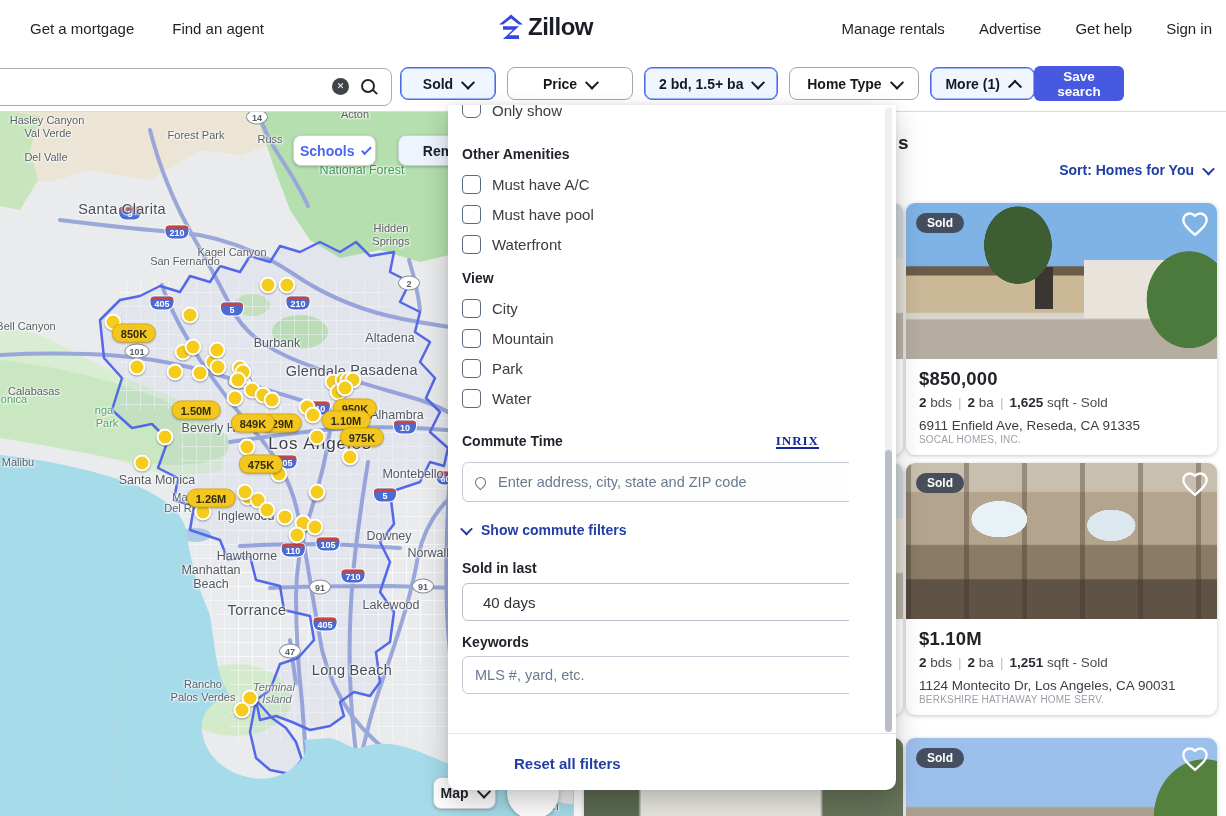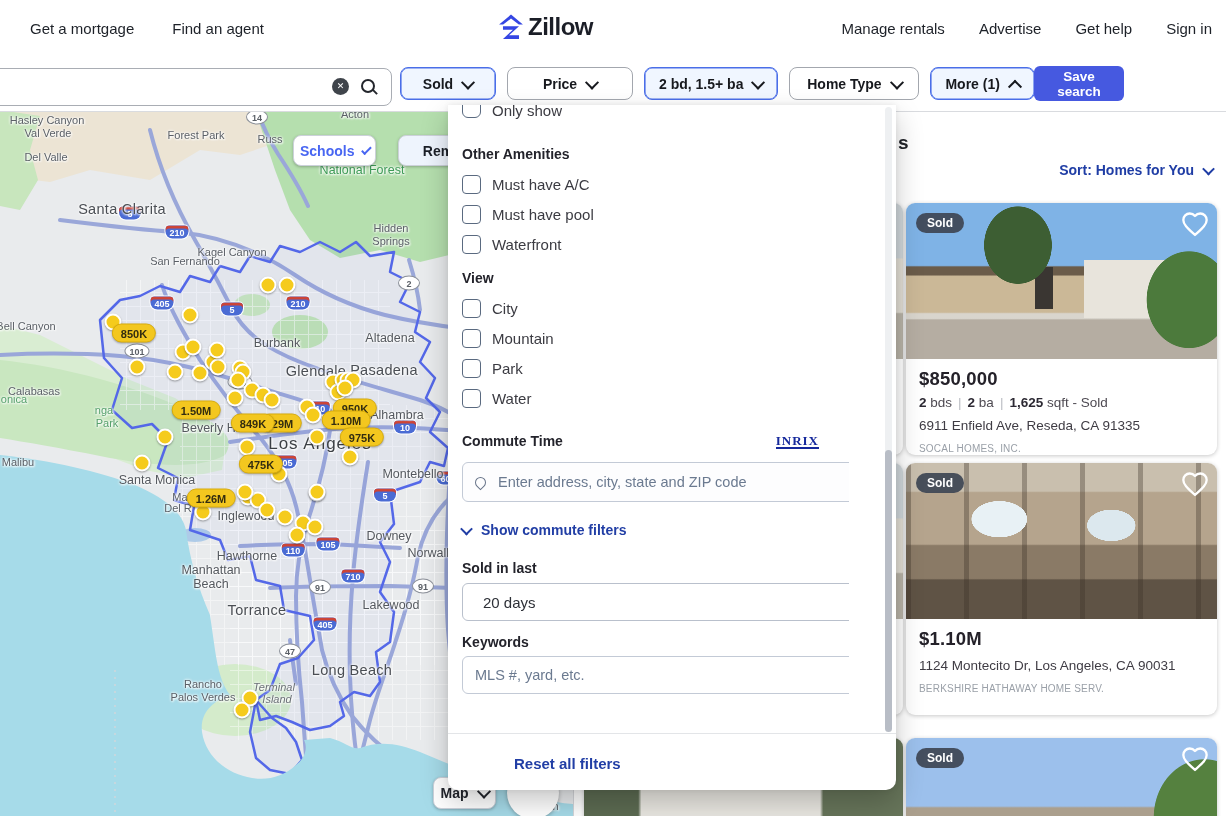--- a/index.html
+++ b/index.html
@@ -70,21 +70,21 @@
   .photo{position:relative;width:100%;height:156px}
   .badge{position:absolute;left:10px;top:10px;background:rgba(62,70,84,.93);color:#fff;font-size:12px;font-weight:bold;
     padding:3px 11px;border-radius:11px}
   .heart{position:absolute;right:8px;top:7px;cursor:pointer}
   .cinfo{padding:9px 13px 0}
   .price{font-size:18.5px;font-weight:bold;color:#242129;letter-spacing:.2px}
   .specs{margin-top:5px;font-size:13.5px;color:#4e4a52}
   .specs b{color:#2c2933}
   .sep{color:#b9bcc2;margin:0 6px}
   .addr{margin-top:8px;font-size:13.5px;color:#3f3c44}
-  .broker{margin-top:10px;font-size:10px;color:#9aa0a8;letter-spacing:.2px}
+  .broker{margin-top:1px;font-size:10px;color:#9aa0a8;letter-spacing:.2px}
   
   .ph-reseda{background:
     radial-gradient(70px 80px at 91% 62%,#4c7a3c 0 60%,transparent 61%),
     radial-gradient(56px 64px at 36% 27%,#3d5e33 0 60%,transparent 61%),
     linear-gradient(#e8e4dc 0 0) 79% 58%/86px 58px no-repeat,
     linear-gradient(#3a3632 0 0) 44% 56%/18px 42px no-repeat,
     linear-gradient(#7fb3e6 0 40%,#6b5c4a 41% 46%,#cbb897 47% 70%,#d9d5cd 71% 74%,#b5ada2 75%)}
   .ph-interior{background:
     radial-gradient(46px 30px at 30% 36%,#e8f1f5 0 60%,transparent 61%),
     radial-gradient(40px 26px at 66% 40%,#dce8ee 0 60%,transparent 61%),
@@ -425,20 +425,23 @@
     <div class="photo ph-interior">
       <span class="badge">Sold</span>
       <span class="heart">
         <svg width="28" height="28" viewBox="0 0 24 24">
             <path d="M12 21.35l-1.45-1.32C5.4 15.36 2 12.28 2 8.5 2 5.42 4.42 3 7.5 3c1.74 0 3.41.81 4.5 2.09C13.09 3.81 14.76 3 16.5 3 19.58 3 22 5.42 22 8.5c0 3.78-3.4 6.86-8.55 11.54L12 21.35z" fill="none" stroke="#fff" stroke-width="2" stroke-linejoin="round"></path>
           </svg>
       </span>
     </div>
     <div class="cinfo">
       <div class="price">$1.10M</div>
+      <div class="specs">
+        <b>2</b> <span>bds</span><span class="sep">|</span><b>2</b> <span>ba</span><span class="sep">|</span><b>1,251</b> <span>sqft - Sold</span>
+      </div>
       <div class="addr">1124 Montecito Dr, Los Angeles, CA 90031</div>
       <div class="broker">BERKSHIRE HATHAWAY HOME SERV.</div>
     </div>
   </article>
 
   <article class="card" style="left:332px;top:627px;width:311px;height:189px;border-radius:9px 9px 0 0">
     <div class="photo ph-yellow" style="height:189px">
       <span class="badge">Sold</span>
       <span class="heart">
         <svg width="28" height="28" viewBox="0 0 24 24">
@@ -505,21 +508,21 @@
       <span class="geo-icon"></span>
       <input type="text" placeholder="Enter address, city, state and ZIP code" style="">
     </div>
     <div class="linkrow">
       <span class="chev dn"></span>
       <span>Show commute filters</span>
     </div>
 
     <div class="ftitle" style="top:455px">Sold in last</div>
     <div class="fselect">
-      <span>20 days</span>
+      <span>40 days</span>
       <span class="chev dn"></span>
     </div>
 
     <div class="ftitle" style="top:529px">Keywords</div>
     <input class="finput" style="top: 551px;" type="text" placeholder="MLS #, yard, etc.">
   </div>
 
   <span class="ftrack"></span>
   <span class="fthumb"></span>
 

